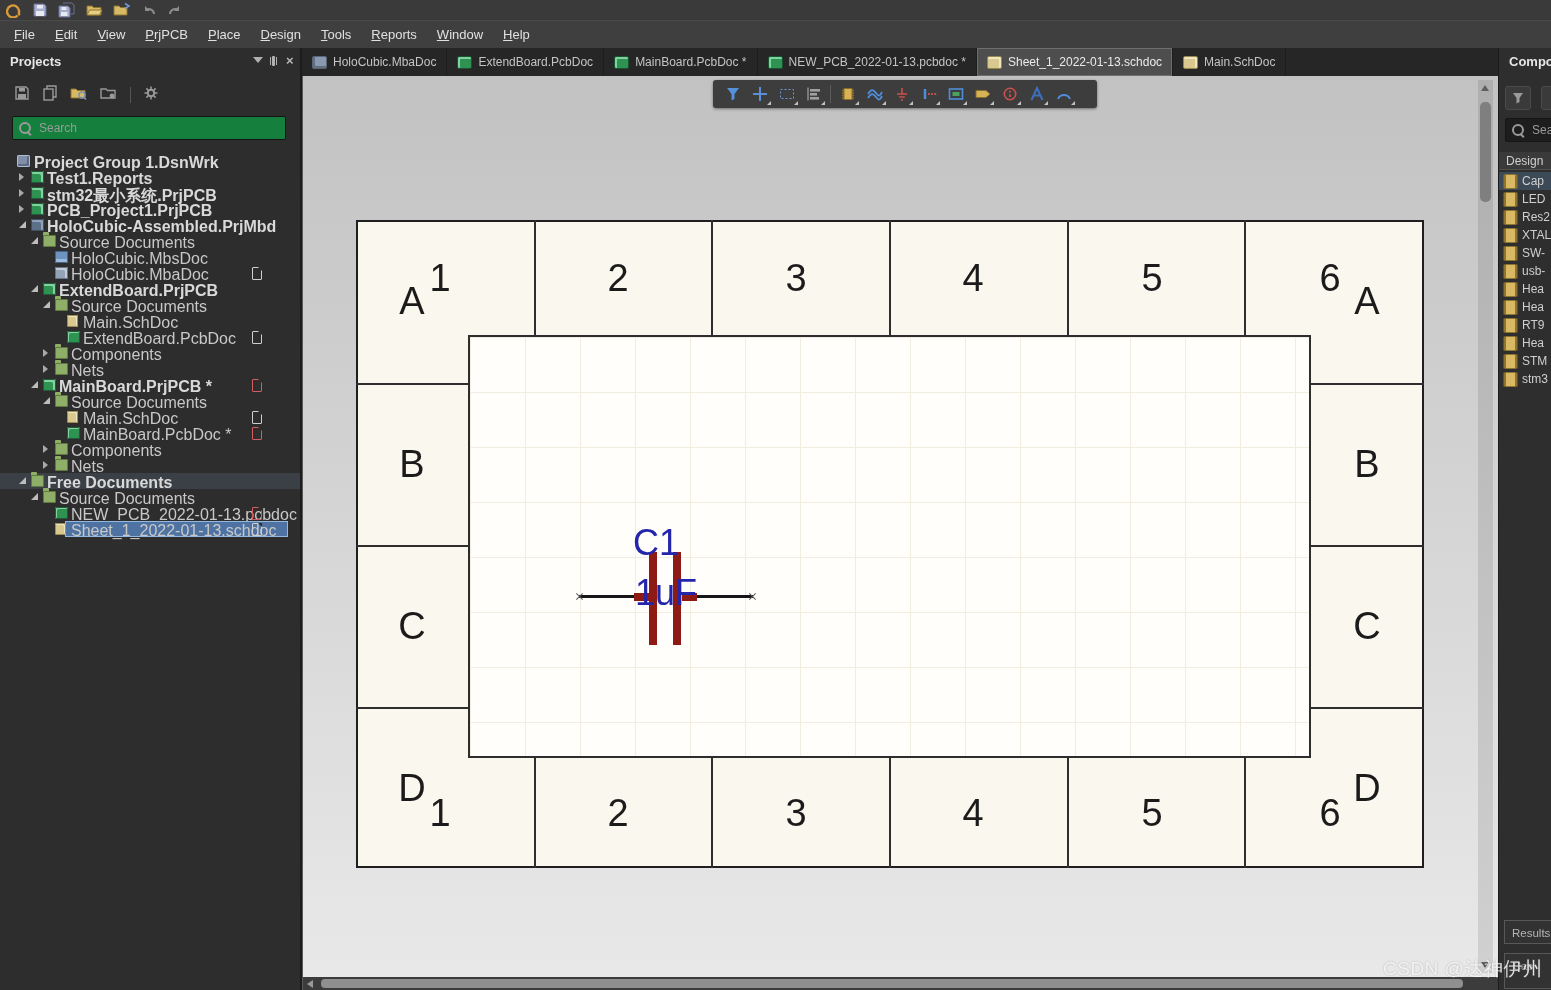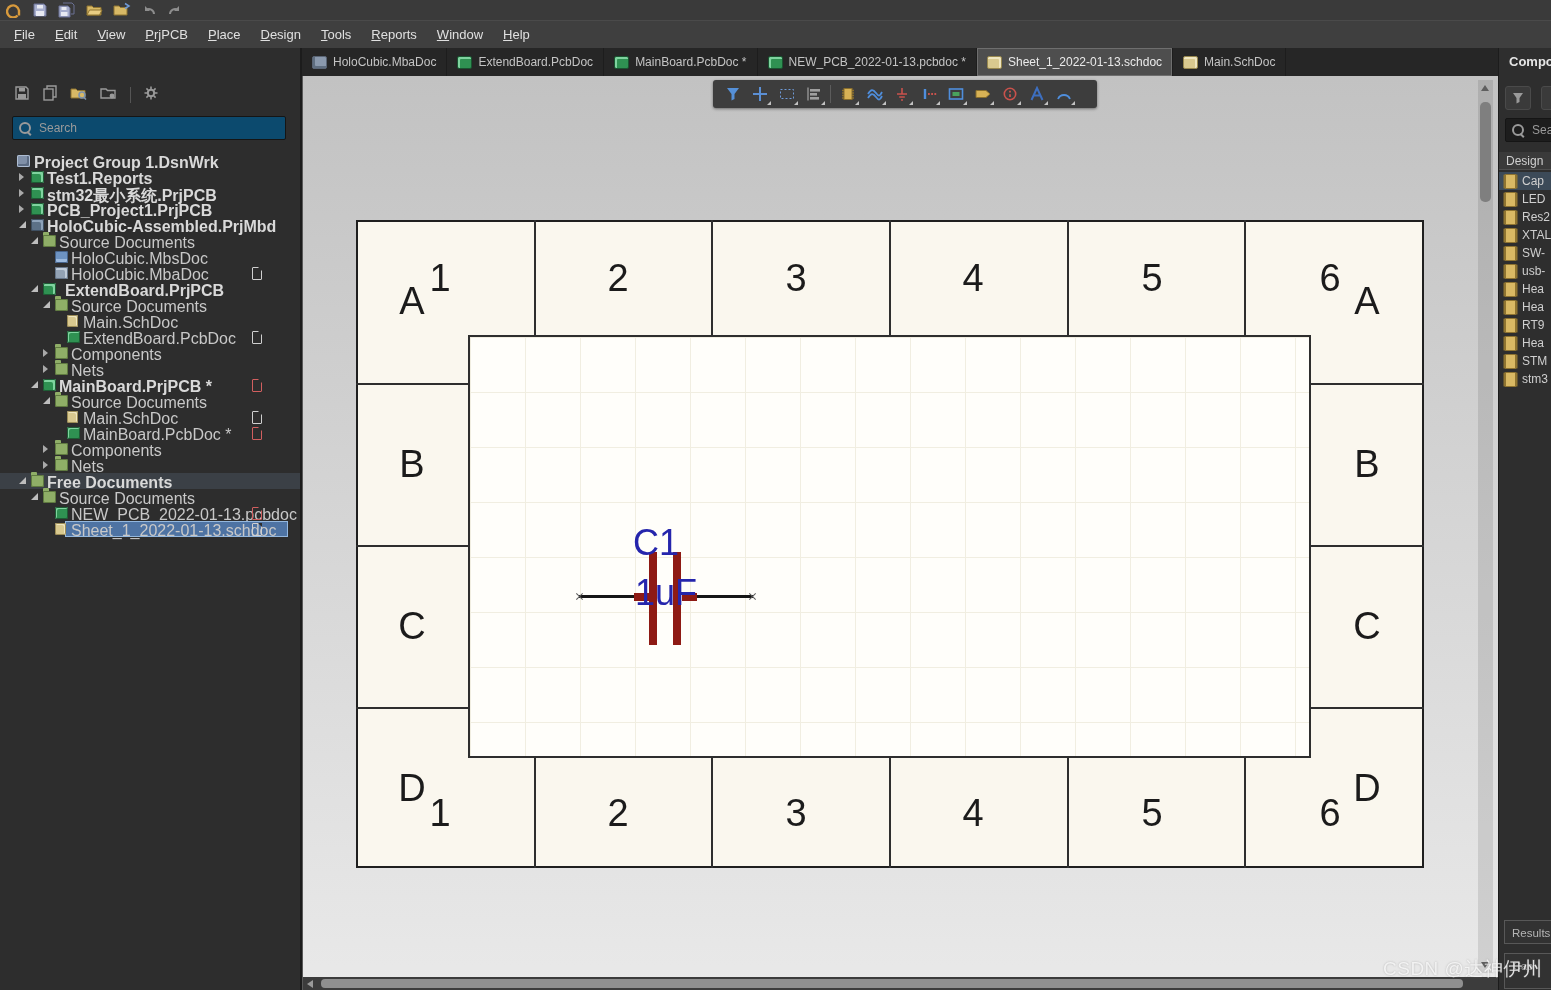--- a/index.html
+++ b/index.html
@@ -23,21 +23,21 @@
   .t-sch{background:#d9c98f;border:1px solid #97874e;box-shadow:inset -2px 2px 0 #efe6c0}
   
   #projects-panel{position:absolute;left:0;top:48px;width:300px;bottom:0;background:#2d2d2d;border-right:2px solid #1c1c1c;overflow:hidden}
   .panel-header{position:absolute;left:0;top:0;right:0;height:28px;line-height:28px;padding-left:10px;font-size:13px;font-weight:bold;color:#e6e6e6}
   .ph-ico{position:absolute;top:9px}
   .chev{width:0;height:0;border-left:5px solid transparent;border-right:5px solid transparent;border-top:6px solid #b0b0b0}
   .pin{width:3px;height:10px;background:#b0b0b0;border-radius:1px;box-shadow:-3px 0 0 -1px #b0b0b0,3px 0 0 -1px #b0b0b0;top:8px}
   .xclose{color:#b8b8b8;font-size:13px;line-height:10px;top:8px}
   #pp-toolbar{position:absolute;left:14px;top:36px;display:flex;gap:12px;align-items:center;height:22px}
   .sep-v{width:1px;height:16px;background:#555}
-  #pp-search{position:absolute;left:12px;top:68px;right:14px;height:22px;background:#0c4a6e;border:1px solid #151515;border-radius:2px;display:flex;align-items:center;padding:0 6px;gap:6px}
+  #pp-search{position:absolute;left:12px;top:68px;right:14px;height:22px;background:#15803d;border:1px solid #151515;border-radius:2px;display:flex;align-items:center;padding:0 6px;gap:6px}
   .mag{width:8px;height:8px;border:2px solid #9a9a9a;border-radius:50%;position:relative;flex:none}
   .mag::after{content:'';position:absolute;left:7px;top:7px;width:5px;height:2px;background:#9a9a9a;transform:rotate(45deg);transform-origin:0 0}
   .searchbox input{background:transparent;border:none;outline:none;color:#cfcfcf;font-size:12px;width:100%;font-family:"Liberation Sans",sans-serif}
   .searchbox input::placeholder{color:#9a9a9a;opacity:1}
   #tree{position:absolute;left:0;top:105px;right:0;height:400px}
   .trow{position:absolute;left:0;right:0;height:16px;font-size:16px;color:#c8c8c8;white-space:nowrap}
   .trow.bold .lbl{font-weight:bold;color:#d9d9d9}
   .trow.hl{background:#3b4046}
   .trow.sel::before{content:'';position:absolute;left:65px;right:12px;top:0;bottom:0;background:#4e73a3;border:1px solid #93b7de;box-sizing:border-box}
   .trow span{position:absolute}
@@ -185,20 +185,26 @@
       <span class="tabicon t-sch"></span>
       <span class="tab-label">Sheet_1_2022-01-13.schdoc</span>
     </div>
     <div class="tab">
       <span class="tabicon t-sch"></span>
       <span class="tab-label">Main.SchDoc</span>
     </div>
   </div>
 
 <div id="projects-panel">
+  <div class="panel-header">
+    <span>Projects</span>
+    <span class="ph-ico chev" style="left:253px"></span>
+    <span class="ph-ico pin" style="left:272px;position:absolute"></span>
+    <span class="ph-ico xclose" style="left:286px;position:absolute">×</span>
+  </div>
   <div id="pp-toolbar">
     <span><svg width="16" height="16">
           <path d="M2 2h10l2 2v10H2z" fill="none" stroke="#9a9a9a" stroke-width="1.4"></path>
           <rect x="5" y="3" width="6" height="3.5" fill="#9a9a9a"></rect>
           <rect x="4" y="9" width="8" height="5" fill="#9a9a9a"></rect>
         </svg></span>
     <span><svg width="16" height="16">
           <rect x="2" y="4" width="9" height="11" fill="none" stroke="#9a9a9a" stroke-width="1.4"></rect>
           <path d="M5 4V1h9v11h-3" fill="none" stroke="#9a9a9a" stroke-width="1.4"></path>
         </svg></span>
@@ -256,21 +262,21 @@
         <span class="lbl" style="left: 71px;">HoloCubic.MbsDoc</span>
       </div>
       <div class="trow" style="top: 112px;">
         <span class="ti i-mba" style="left: 55px;"></span>
         <span class="lbl" style="left: 71px;">HoloCubic.MbaDoc</span>
         <span class="st"></span>
       </div>
       <div class="trow bold" style="top: 128px;">
         <span class="arw-o" style="left: 31px;"></span>
         <span class="ti i-prjpcb" style="left: 43px;"></span>
-        <span class="lbl" style="left: 59px; margin-left: 6px;">ExtendBoard.PrjPCB</span>
+        <span class="lbl" style="left: 59px;">ExtendBoard.PrjPCB</span>
       </div>
       <div class="trow" style="top: 144px;">
         <span class="arw-o" style="left: 43px;"></span>
         <span class="ti i-folder" style="left: 55px;"></span>
         <span class="lbl" style="left: 71px;">Source Documents</span>
       </div>
       <div class="trow" style="top: 160px;">
         <span class="ti i-sch" style="left: 67px;"></span>
         <span class="lbl" style="left: 83px;">Main.SchDoc</span>
       </div>

